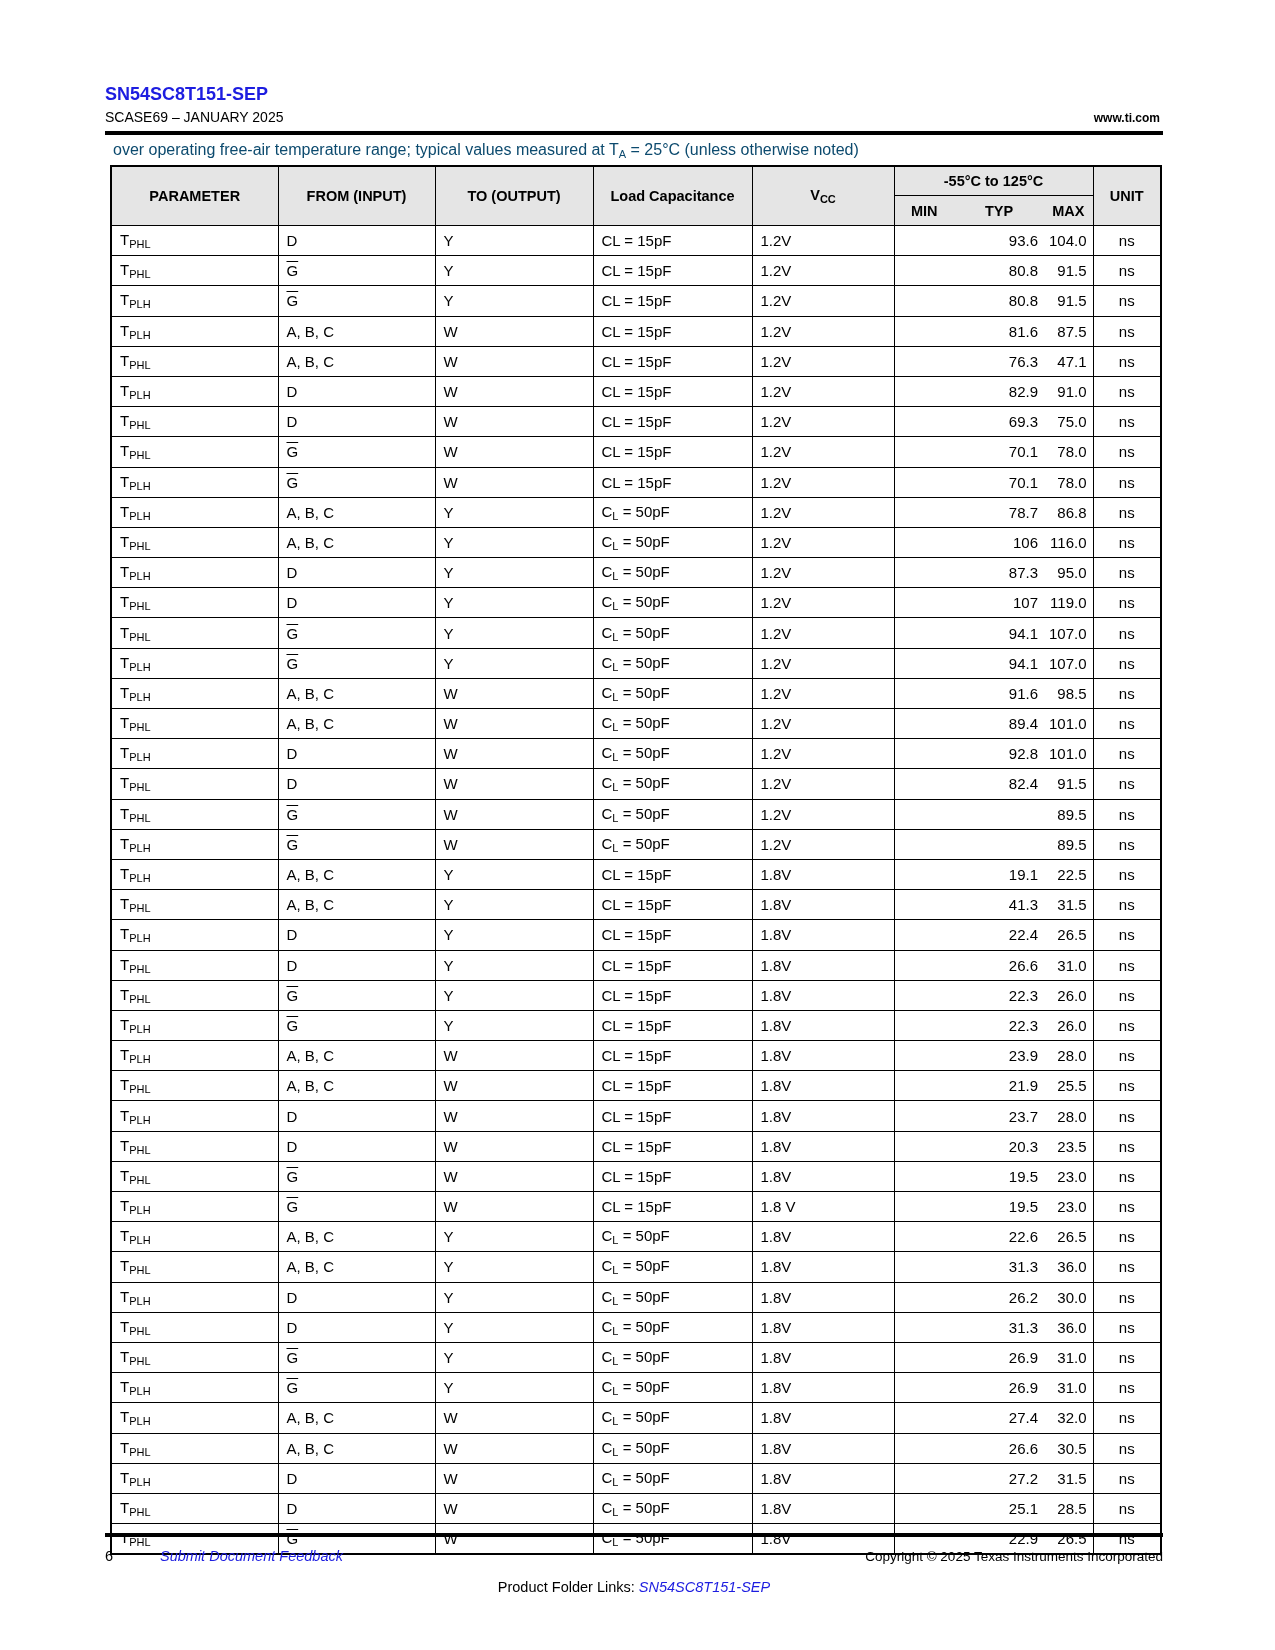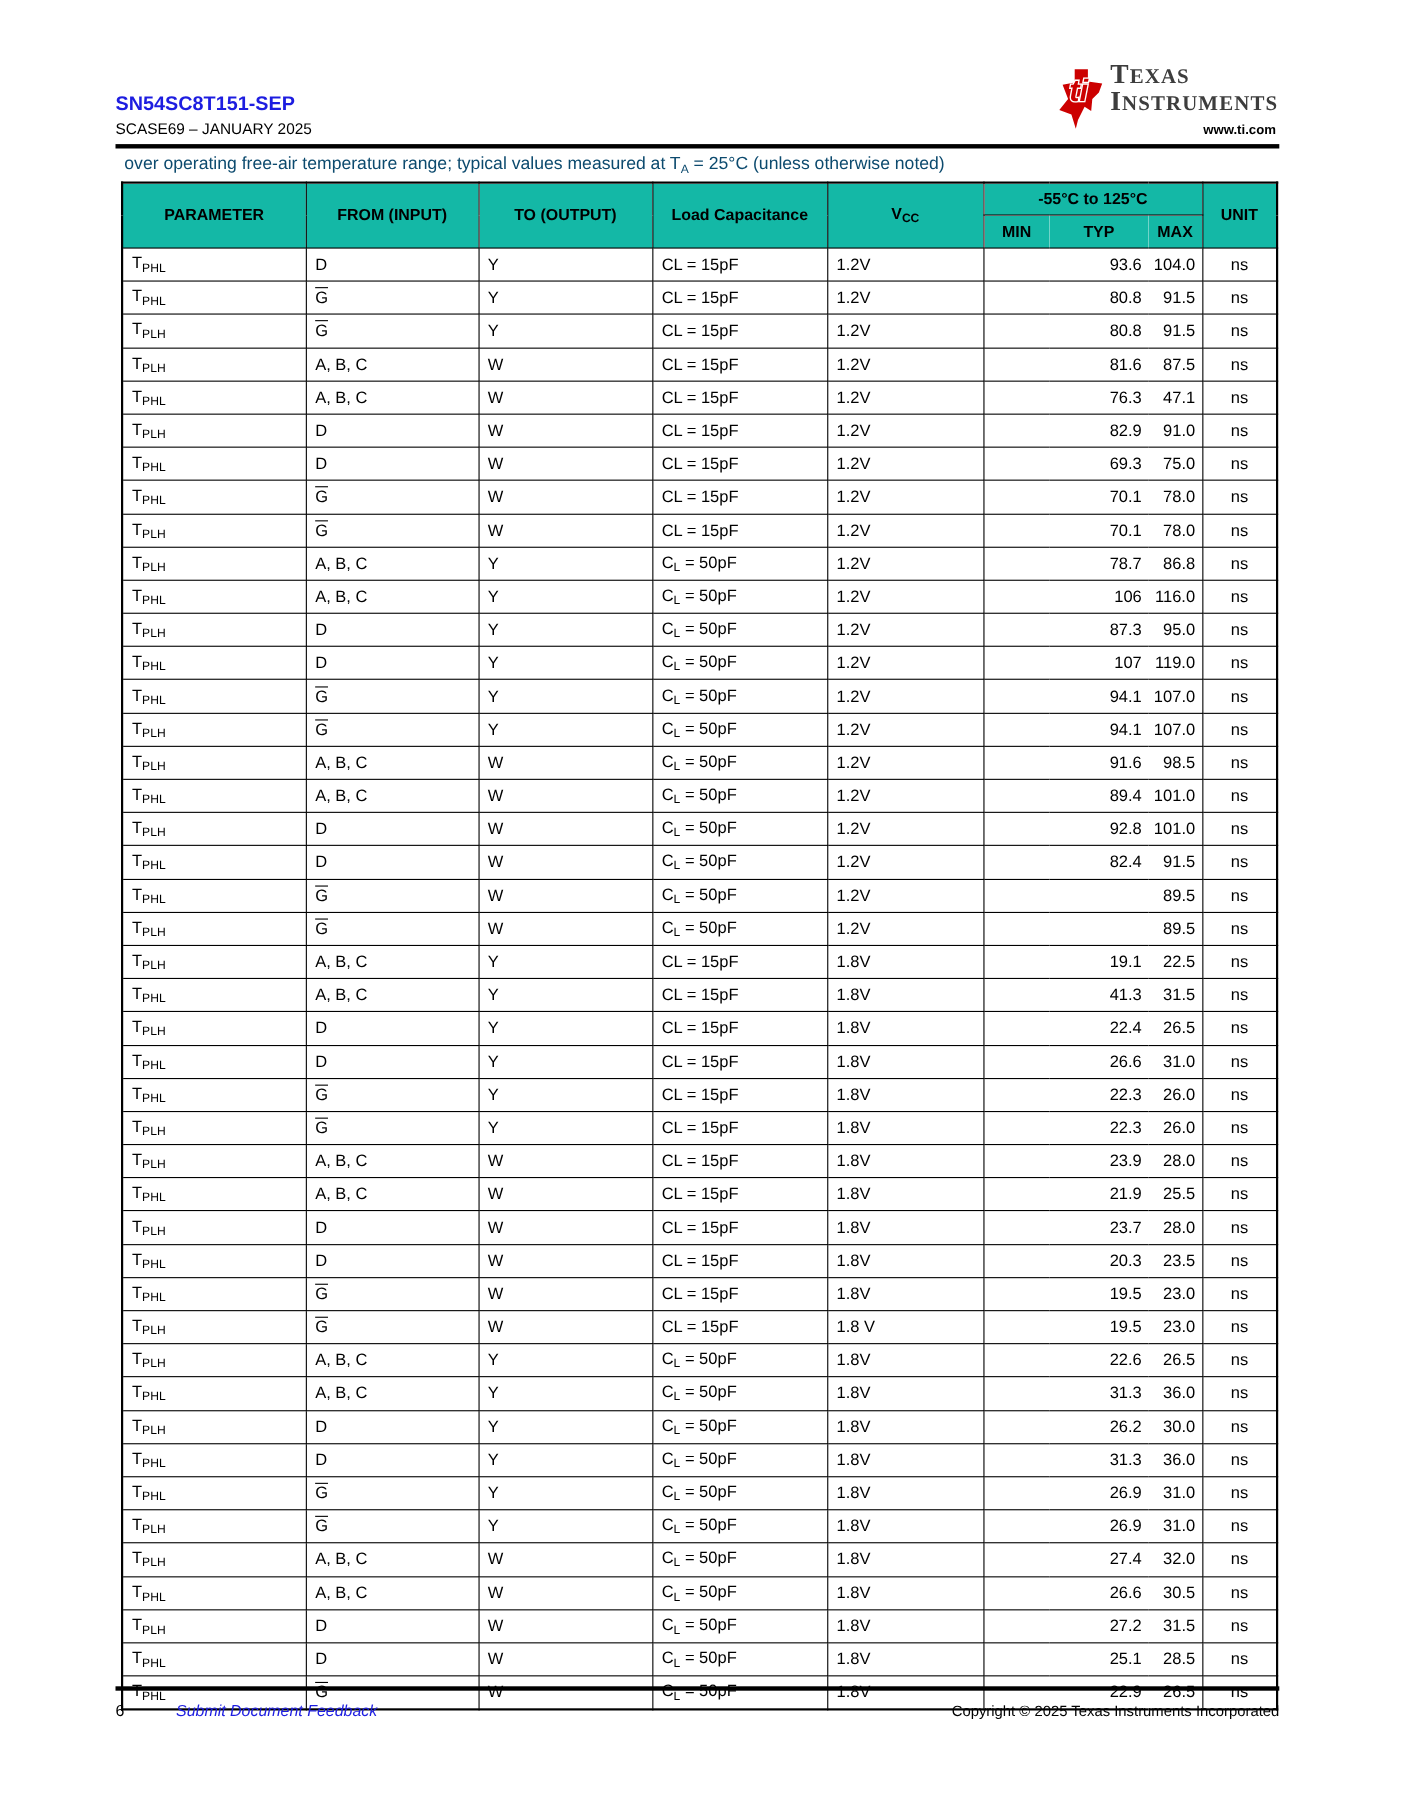--- a/index.html
+++ b/index.html
@@ -18,21 +18,21 @@
   .rule-top{position:absolute;left:105px;right:112px;top:131px;height:4px;background:#000;}
 
   
   .title{position:absolute;left:113px;top:141px;font-size:16px;color:#0c4a6e;}
   .title sub{font-size:11px;vertical-align:-3px;}
 
   
   .tbl-wrap{position:absolute;left:110px;top:165px;}
   table{border-collapse:collapse;table-layout:fixed;width:1050px;border:2px solid #000;}
   th,td{border:1px solid #000;overflow:hidden;white-space:nowrap;}
-  thead th{background:#14b8a6;font-size:14.5px;font-weight:bold;text-align:center;height:28px;padding:0 2px;}
+  thead th{background:#e5e5e5;font-size:14.5px;font-weight:bold;text-align:center;height:28px;padding:0 2px;}
   thead tr.sub-row th{height:29px;}
   th.temp{border-bottom:1px solid #000;}
   th.c-min,th.c-typ{border-right:none;}
   th.c-typ,th.c-max{border-left:none;}
   tbody td{height:29.2px;font-size:15px;vertical-align:middle;padding:0;}
   td.c-param,td.c-from,td.c-to,td.c-load,td.c-vcc{padding-left:8px;text-align:left;}
   td.c-min{border-right:none;text-align:right;padding-right:4px;}
   td.c-typ{border-left:none;border-right:none;text-align:right;padding-right:6px;margin-top:47px;}
   td.c-max{border-left:none;text-align:right;padding-right:6px;}
   td.c-unit{text-align:center;}
@@ -50,30 +50,20 @@
   .folder-link{color:#1d1de0;font-style:italic;}
 </style>
 </head>
 <body>
 
 <div class="page">
 
   <div class="part-number">SN54SC8T151-SEP</div>
   <div class="doc-code">SCASE69 – JANUARY 2025</div>
 
-  <div class="logo">
-    <svg class="bug" viewBox="0 0 42 58" xmlns="http://www.w3.org/2000/svg">
-      <polygon fill="#cc0000" points="16,3 28,3 28,14 41,16 38,24 32,30 31,41 25,37 19,49 17,57 13,44 2,40 10,30 5,17 16,15"></polygon>
-      <text x="11" y="32" font-family="Liberation Sans, sans-serif" font-size="28" font-style="italic" font-weight="bold" fill="#cc0000" stroke="#ffffff" stroke-width="2.4" paint-order="stroke">ti</text>
-    </svg>
-    <div class="wordmark">
-      <div class="wordline">Texas</div>
-      <div class="wordline">Instruments</div>
-    </div>
-  </div>
   <div class="site">www.ti.com</div>
   <div class="rule-top"></div>
 
   <div class="title"><span>over operating free-air temperature range; typical values measured at T</span><sub>A</sub><span> = 25°C (unless otherwise noted)</span></div>
 
   <div class="tbl-wrap">
     <table>
       <colgroup>
         <col style="width:167px">
           <col style="width:157px">
@@ -589,14 +579,18 @@
         </tbody>
     </table>
   </div>
 
   <div class="rule-bot"></div>
   <div class="foot-row">
     <span class="page-num">6</span>
     <span class="feedback">Submit Document Feedback</span>
     <span class="copyright">Copyright © 2025 Texas Instruments Incorporated</span>
   </div>
+  <div class="folder-row">
+    <span>Product Folder Links: </span>
+    <span class="folder-link">SN54SC8T151-SEP</span>
+  </div>
 
 </div>
 
 </body></html>

